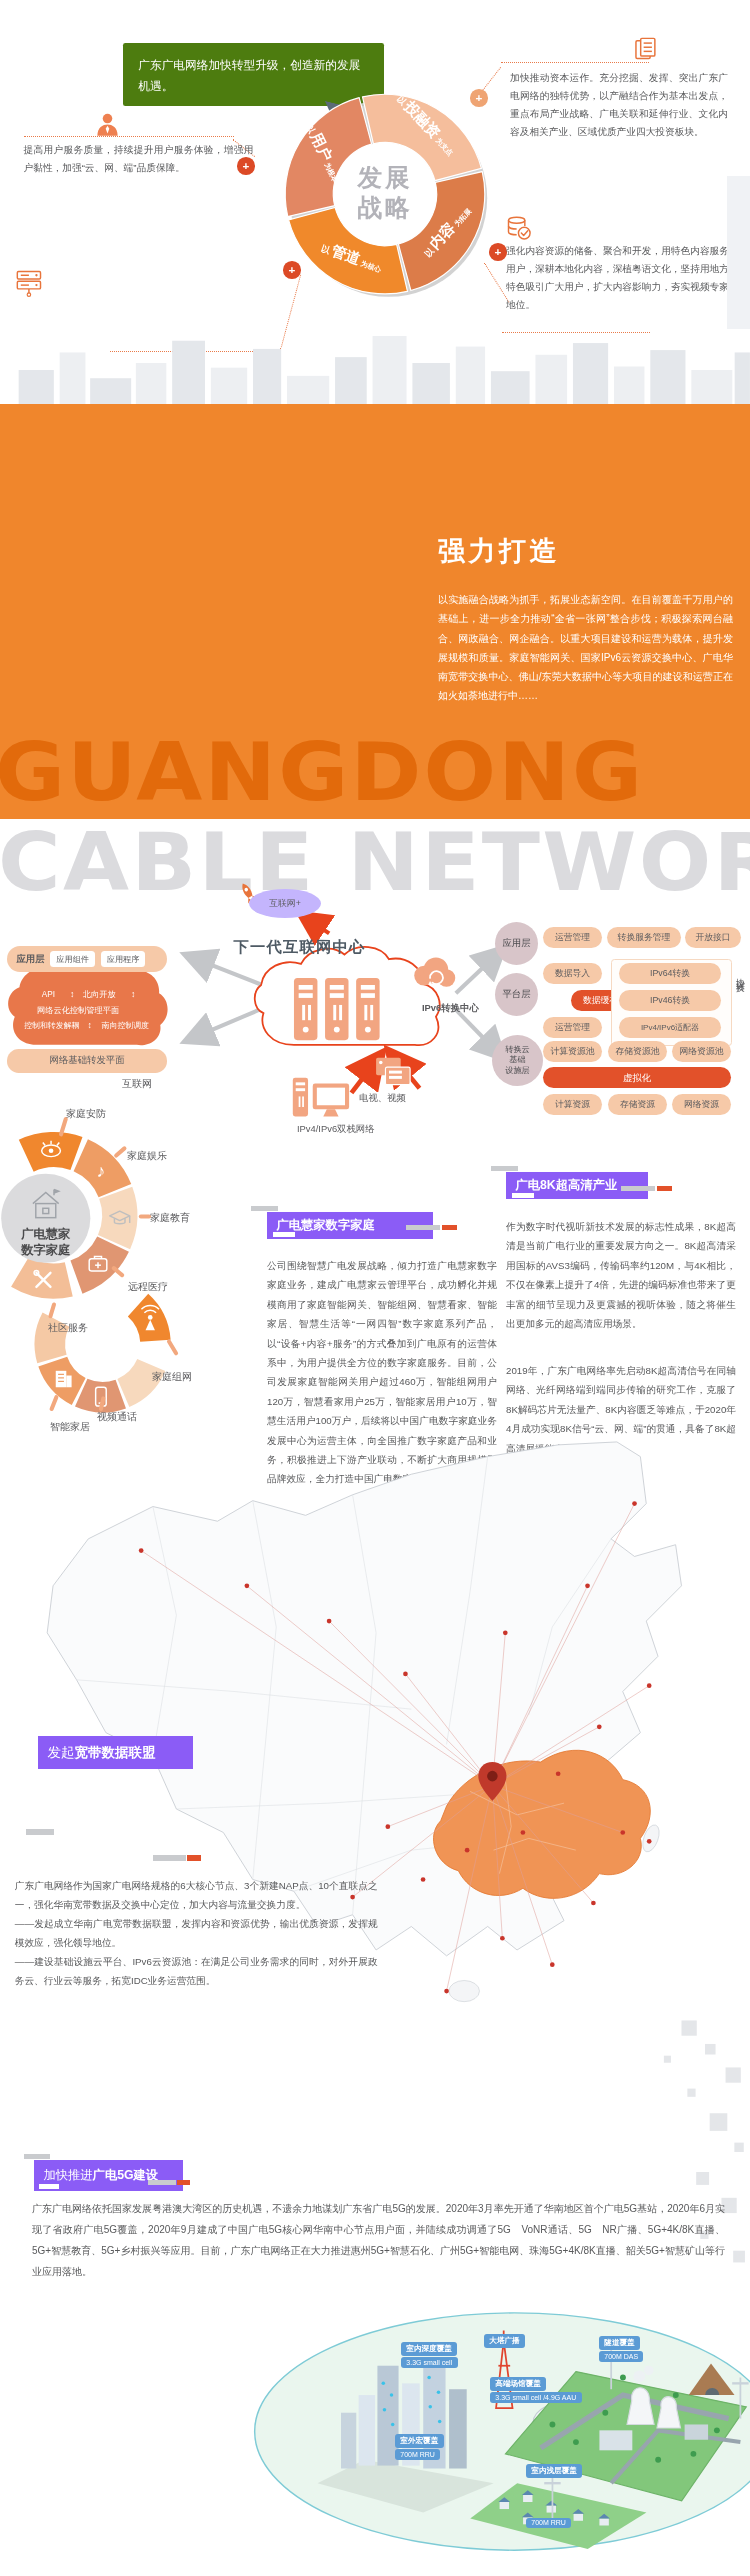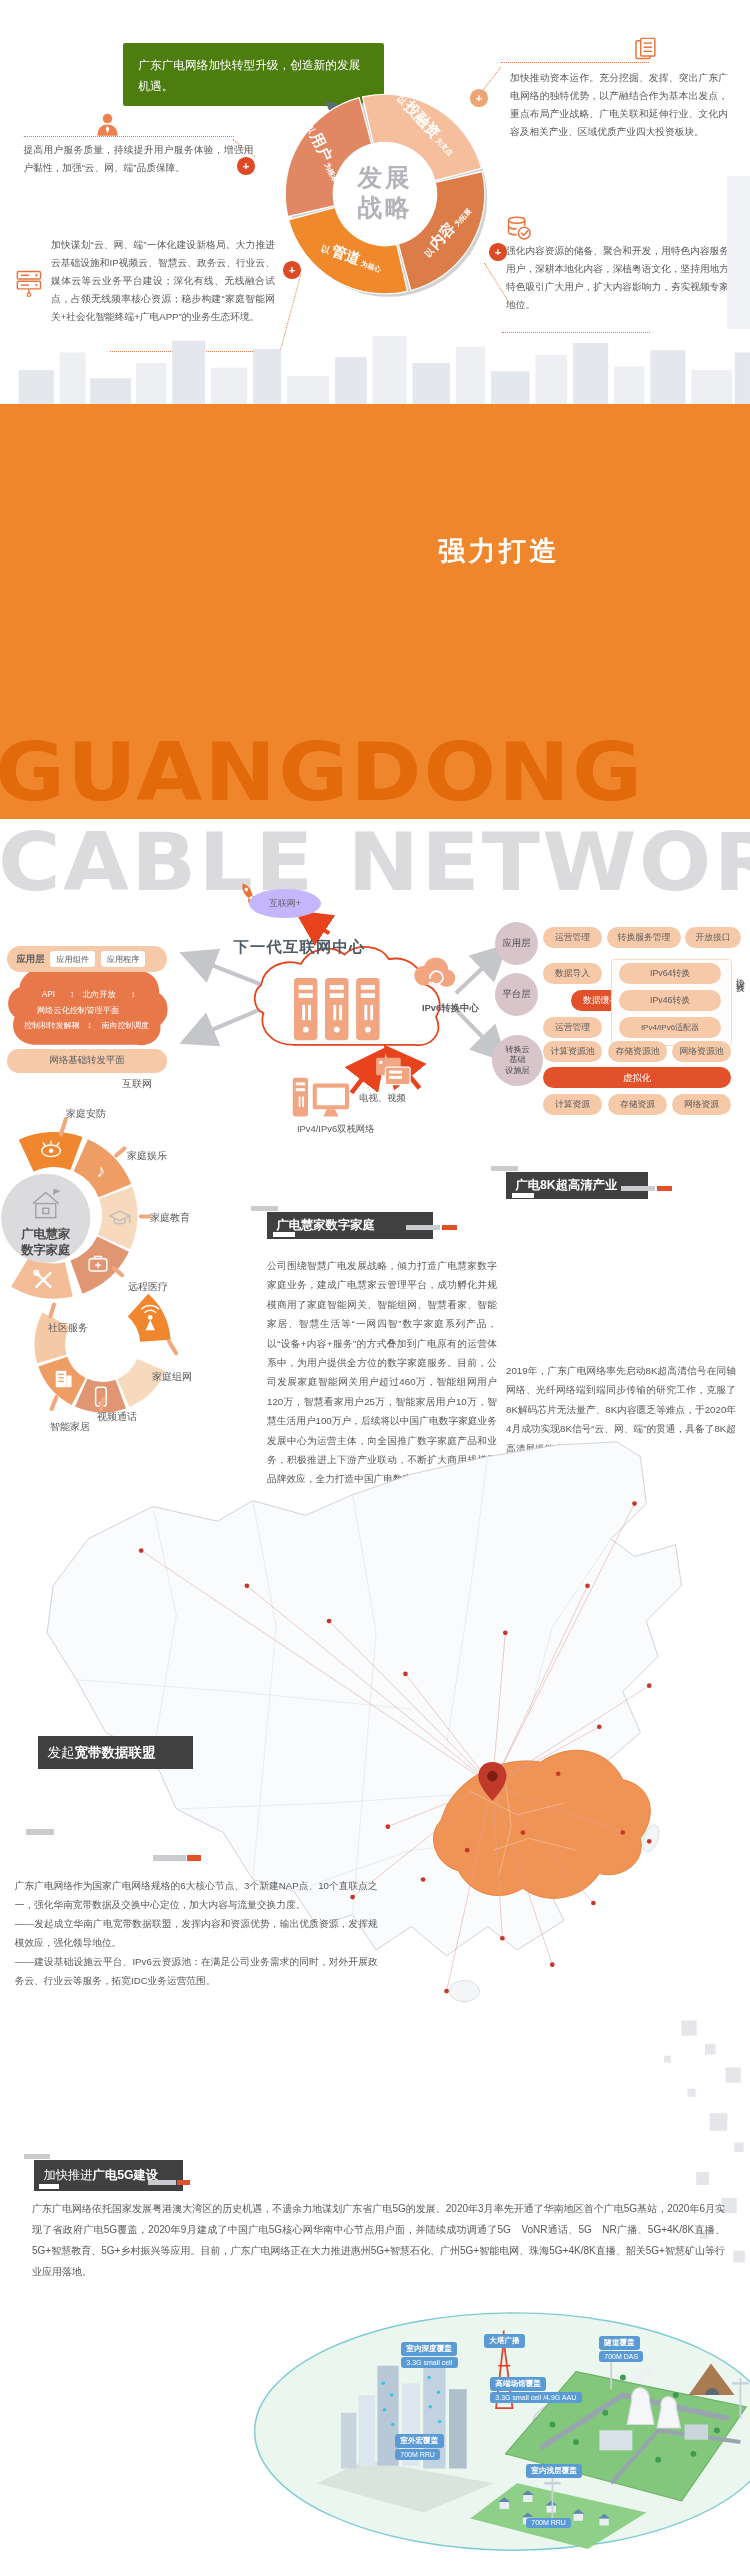--- a/index.html
+++ b/index.html
@@ -23,21 +23,21 @@
   .nd-title{font-size:15.3px;font-weight:bold;color:#4E5A64;text-align:center;letter-spacing:1.2px;}
   .nd-ellipse{background:#c4b5fd;border-radius:50%;display:flex;align-items:center;justify-content:center;font-size:8.8px;color:#5B5B5E;}
   .bar{background:#F6C9A8;display:flex;align-items:center;color:#5B5B5E;}
   .bar .white-pill{background:#fff;border-radius:3.5px;padding:2.3px 5.9px;font-size:8.2px;color:#5B5B5E;}
   .pill{background:#F6C9A8;border-radius:10.6px;height:21px;line-height:21px;text-align:center;font-size:8.8px;color:#5B5B5E;}
   .pill.dark{background:#E2512A;color:#fff;}
   .circle-node{border-radius:50%;background:#D8C5C9;display:flex;align-items:center;justify-content:center;text-align:center;color:#4B4B4E;font-size:9.4px;}
   .vlabel{writing-mode:vertical-rl;font-size:8.8px;color:#5B5B5E;letter-spacing:1.8px;}
   .small-label{font-size:9.4px;color:#5B5B5E;}
   
-  .sec-header{background:#404040;color:#fff;display:flex;align-items:center;padding:0 9.4px;}
+  .sec-header{background:#8b5cf6;color:#fff;display:flex;align-items:center;padding:0 9.4px;}
   .sec-header .reg{font-weight:normal;}
   .sec-header .bold{font-weight:bold;}
   .chip{position:absolute;}
   .chip.gray{background:#C9CBCE;}
   .chip.white{background:#fff;}
   .chip.orange{background:#E2512A;}
   .body-text{font-size:9.7px;line-height:2.0;text-align:justify;color:#58595B;}
   .prewrap{white-space:pre-line;}
   
   .fam-label{font-size:10px;color:#5B5B5E;}
@@ -116,21 +116,20 @@
   <div class="abs dot-d" style="left:485px;top:263px;width:46px;transform:rotate(58deg);"></div>
   <div class="abs dot-h" style="left:502px;top:332px;width:148px;"></div>
 
   <div class="abs dot-h" style="left:110px;top:351px;width:169px;"></div>
   <div class="abs dot-d" style="left:280px;top:350px;width:78px;transform:rotate(-75deg);"></div>
   <div class="abs plus" style="left:283px;top:261px;">+</div>
 
   <div class="abs note" style="left:23.5px;top:141px;width:230px;">提高用户服务质量，持续提升用户服务体验，增强用户黏性，加强“云、网、端”品质保障。</div>
   <div class="abs note" style="left:510px;top:69px;width:218px;">加快推动资本运作。充分挖掘、发挥、突出广东广电网络的独特优势，以产融结合作为基本出发点，重点布局产业战略、广电关联和延伸行业、文化内容及相关产业、区域优质产业四大投资板块。</div>
   <div class="abs note" style="left:506px;top:242px;width:223px;">强化内容资源的储备、聚合和开发，用特色内容服务用户，深耕本地化内容，深植粤语文化，坚持用地方特色吸引广大用户，扩大内容影响力，夯实视频专家地位。</div>
-  <div class="abs note" style="left:51px;top:236px;width:224px;">加快谋划“云、网、端”一体化建设新格局。大力推进云基础设施和IP视频云、智慧云、政务云、行业云、媒体云等云业务平台建设；深化有线、无线融合试点，占领无线频率核心资源；稳步构建“家庭智能网关+社会化智能终端+广电APP”的业务生态环境。</div>
 
   <svg class="abs" style="left:0;top:329px;" width="751" height="75" viewBox="0 0 1278 128">
     <g fill="#E4E7EB">
       <rect x="30" y="70" width="60" height="58"></rect>
         <rect x="152" y="84" width="70" height="44"></rect>
         <rect x="292" y="20" width="56" height="108"></rect>
         <rect x="430" y="34" width="48" height="94"></rect>
         <rect x="570" y="48" width="54" height="80"></rect>
         <rect x="702" y="58" width="64" height="70"></rect>
         <rect x="836" y="72" width="66" height="56"></rect>
@@ -147,20 +146,21 @@
         <rect x="776" y="30" width="50" height="98"></rect>
         <rect x="912" y="44" width="54" height="84"></rect>
         <rect x="1046" y="64" width="52" height="64"></rect>
         <rect x="1178" y="70" width="70" height="58"></rect>
     </g>
   </svg>
   <div class="abs" style="left:727px;top:176px;width:23.5px;height:153px;background:#F0F2F5;"></div>
 
   <div class="abs band" style="left:0;top:404px;width:751px;height:415px;"></div>
   <div class="abs band-title" style="left:438px;top:533px;">强力打造</div>
+  <div class="abs band-body" style="left:438px;top:590px;width:295px;">以实施融合战略为抓手，拓展业态新空间。在目前覆盖千万用户的基础上，进一步全力推动“全省一张网”整合步伐；积极探索网台融合、网政融合、网企融合。以重大项目建设和运营为载体，提升发展规模和质量。家庭智能网关、国家IPv6云资源交换中心、广电华南宽带交换中心、佛山/东莞大数据中心等大项目的建设和运营正在如火如荼地进行中……</div>
   <div class="abs stencil" style="left:-4.7px;top:732px;color:#E26A0B;">GUANGDONG</div>
   <div class="abs stencil" style="left:-2.3px;top:822px;color:#DBDBDE;">CABLE NETWORK</div>
 
   <svg class="abs" style="left:0;top:863px;" width="751" height="305" viewBox="0 0 1278 520">
     <defs>
       <marker id="garr" markerWidth="9" markerHeight="9" refX="6" refY="4.5" orient="auto">
           <path d="M0,0 L9,4.5 L0,9 Z" fill="#C4C6C9"></path>
         </marker>
       <marker id="rarr" markerWidth="9" markerHeight="9" refX="6" refY="4.5" orient="auto">
           <path d="M0,0 L9,4.5 L0,9 Z" fill="#E8431C"></path>
@@ -395,20 +395,21 @@
   <div class="abs chip orange" style="left:442px;top:1225px;width:15.3px;height:5.3px;"></div>
   <div class="abs body-text" style="left:267px;top:1256px;width:230px;">公司围绕智慧广电发展战略，倾力打造广电慧家数字家庭业务，建成广电慧家云管理平台，成功孵化并规模商用了家庭智能网关、智能组网、智慧看家、智能家居、智慧生活等“一网四智”数字家庭系列产品，以“设备+内容+服务”的方式叠加到广电原有的运营体系中，为用户提供全方位的数字家庭服务。目前，公司发展家庭智能网关用户超过460万，智能组网用户120万，智慧看家用户25万，智能家居用户10万，智慧生活用户100万户，后续将以中国广电数字家庭业务发展中心为运营主体，向全国推广数字家庭产品和业务，积极推进上下游产业联动，不断扩大商用规模和品牌效应，全力打造中国广电数字家庭业务新生态。</div>
 
   <div class="abs chip gray" style="left:491px;top:1166px;width:27px;height:5.3px;"></div>
   <div class="abs sec-header" style="left:506px;top:1172px;width:123px;height:27px;font-size:12.3px;">
     <span class="bold">广电8K超高清产业</span>
   </div>
   <div class="abs chip white" style="left:512px;top:1193px;width:22px;height:4.7px;"></div>
   <div class="abs chip gray" style="left:621px;top:1186px;width:34px;height:5.3px;"></div>
   <div class="abs chip orange" style="left:657px;top:1186px;width:15.3px;height:5.3px;"></div>
+  <div class="abs body-text" style="left:506px;top:1217px;width:230px;">作为数字时代视听新技术发展的标志性成果，8K超高清是当前广电行业的重要发展方向之一。8K超高清采用国标的AVS3编码，传输码率约120M，与4K相比，不仅在像素上提升了4倍，先进的编码标准也带来了更丰富的细节呈现力及更震撼的视听体验，随之将催生出更加多元的超高清应用场景。</div>
   <div class="abs body-text" style="left:506px;top:1361px;width:230px;">2019年，广东广电网络率先启动8K超高清信号在同轴网络、光纤网络端到端同步传输的研究工作，克服了8K解码芯片无法量产、8K内容匮乏等难点，于2020年4月成功实现8K信号“云、网、端”的贯通，具备了8K超高清展播能力。</div>
 
   <svg class="abs" style="left:0;top:1439px;" width="751" height="834" viewBox="0 0 1278 1420">
     <polygon points="150,170 260,115 370,140 430,105 520,130 600,95 700,60 830,30 950,10 1050,5 1090,30 1100,110 1040,170 1080,200 1150,180 1160,250 1100,310 1120,370 1060,430 1090,500 1020,560 1050,610 980,650 1000,710 930,760 960,820 880,870 830,830 760,880 700,830 640,870 600,810 540,830 500,770 430,750 380,670 300,630 260,540 180,500 130,410 80,330 90,250" fill="#FAFBFC" stroke="#C8CDD3" stroke-width="1.5"></polygon>
     <g stroke="#DDE0E4" stroke-width="1" fill="none">
       <polyline points="260,115 300,300 260,540"></polyline>
       <polyline points="430,105 470,320 430,750"></polyline>
       <polyline points="600,95 640,330 600,810"></polyline>
       <polyline points="830,30 800,260 760,520"></polyline>
       <polyline points="130,410 400,430 700,460"></polyline>

